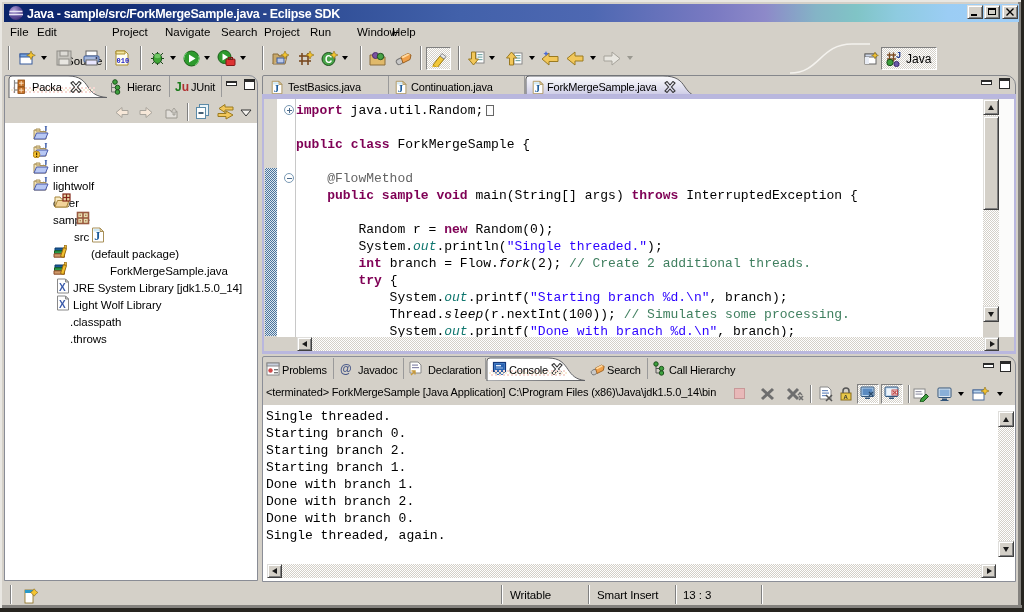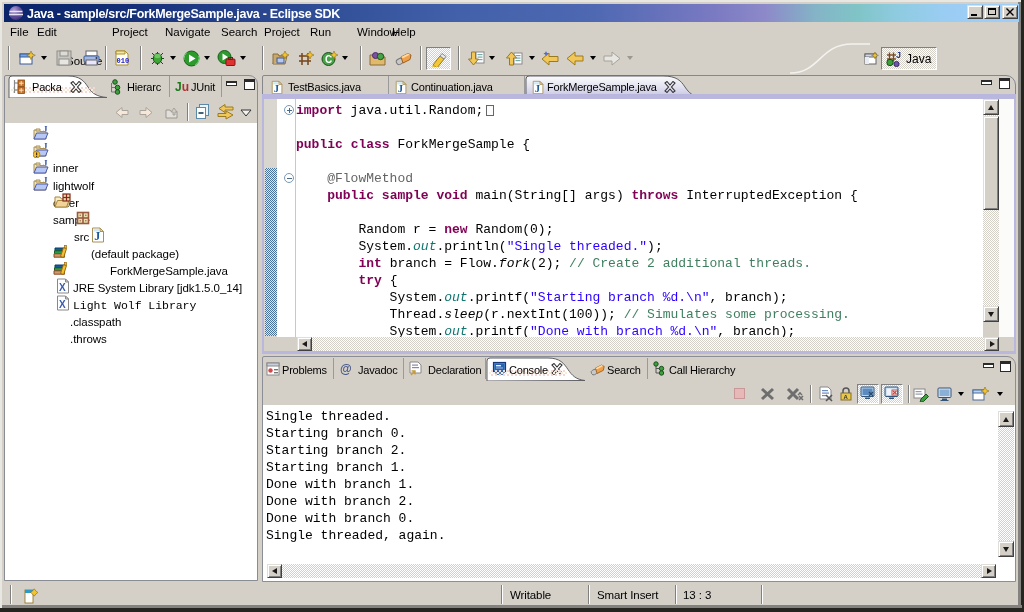--- a/index.html
+++ b/index.html
@@ -359,21 +359,21 @@
       <use href="#jfile"></use>
     </svg>
     <div class="abs tree" style="left:110px;top:228.5px;">ForkMergeSample.java</div>
   <svg class="abs" style="left:53px;top:244px;" width="17" height="16" viewBox="0 0 17 16">
       <use href="#lib"></use>
     </svg>
     <div class="abs tree" style="left:73px;top:245.5px;">JRE System Library [jdk1.5.0_14]</div>
   <svg class="abs" style="left:53px;top:261px;" width="17" height="16" viewBox="0 0 17 16">
       <use href="#lib"></use>
     </svg>
-    <div class="abs tree" style="left:73px;top:262.5px;font-family:Liberation Mono, monospace;">Light Wolf Library</div>
+    <div class="abs tree" style="left:73px;top:262.5px;">Light Wolf Library</div>
   <svg class="abs" style="left:55px;top:278px;" width="17" height="16" viewBox="0 0 17 16">
       <use href="#xfile"></use>
     </svg>
     <div class="abs tree" style="left:70px;top:279.5px;text-align:right;">.classpath</div>
   <svg class="abs" style="left:55px;top:295px;" width="17" height="16" viewBox="0 0 17 16">
       <use href="#xfile"></use>
     </svg>
     <div class="abs tree" style="left:70px;top:296.5px;">.throws</div>
 
   <div class="abs" style="left:262px;top:75px;width:754px;height:279px;background:#d4d0c8;border:1px solid #85878c;border-radius:2px 10px 0 0;"></div>
@@ -511,20 +511,21 @@
       <line x1="4" y1="7.5" x2="9" y2="7.5" stroke="#555"></line>
       <circle cx="4" cy="3" r="2.2" fill="#3da03d" stroke="#1c501c"></circle>
       <circle cx="9.5" cy="7.5" r="2.2" fill="#3da03d" stroke="#1c501c"></circle>
       <circle cx="9.5" cy="12" r="2.2" fill="#3da03d" stroke="#1c501c"></circle>
     </svg>
   <div class="abs tabtxt" style="left:669px;top:364px;">Call Hierarchy</div>
 
   <div class="abs" style="left:983px;top:363px;width:11px;height:5px;border:1px solid #2a2a2a;border-top-width:2px;background:#fff;"></div>
   <div class="abs" style="left:1000px;top:361px;width:11px;height:11px;border:1px solid #2a2a2a;border-top-width:3px;background:#fff;"></div>
 
+  <div class="abs" style="left:266px;top:386px;font-size:11px;white-space:nowrap;color:#000;letter-spacing:-0.16px;">&lt;terminated&gt; ForkMergeSample [Java Application] C:\Program Files (x86)\Java\jdk1.5.0_14\bin</div>
   <div class="abs" style="left:734px;top:388px;width:11px;height:11px;background:#e8b8b8;border:1px solid #c89898;"></div>
   <svg class="abs" style="left:760px;top:387px;" width="15" height="14" viewBox="0 0 15 14">
       <path d="M2,2 L13,12 M13,2 L2,12" stroke="#6e6e6e" stroke-width="3"></path>
     </svg>
   <svg class="abs" style="left:786px;top:387px;" width="19" height="14" viewBox="0 0 19 14">
       <path d="M2,2 L12,12 M12,2 L2,12" stroke="#6e6e6e" stroke-width="3"></path>
       <path d="M12,8 l2,-2 2,2 m-2,-2 v-1" stroke="#6e6e6e" stroke-width="1.4" fill="none"></path>
       <path d="M13,9 l4,4 m0,-4 l-4,4" stroke="#6e6e6e" stroke-width="1.6"></path>
     </svg>
   <div class="abs groove" style="left:810px;top:385px;height:18px;"></div>

